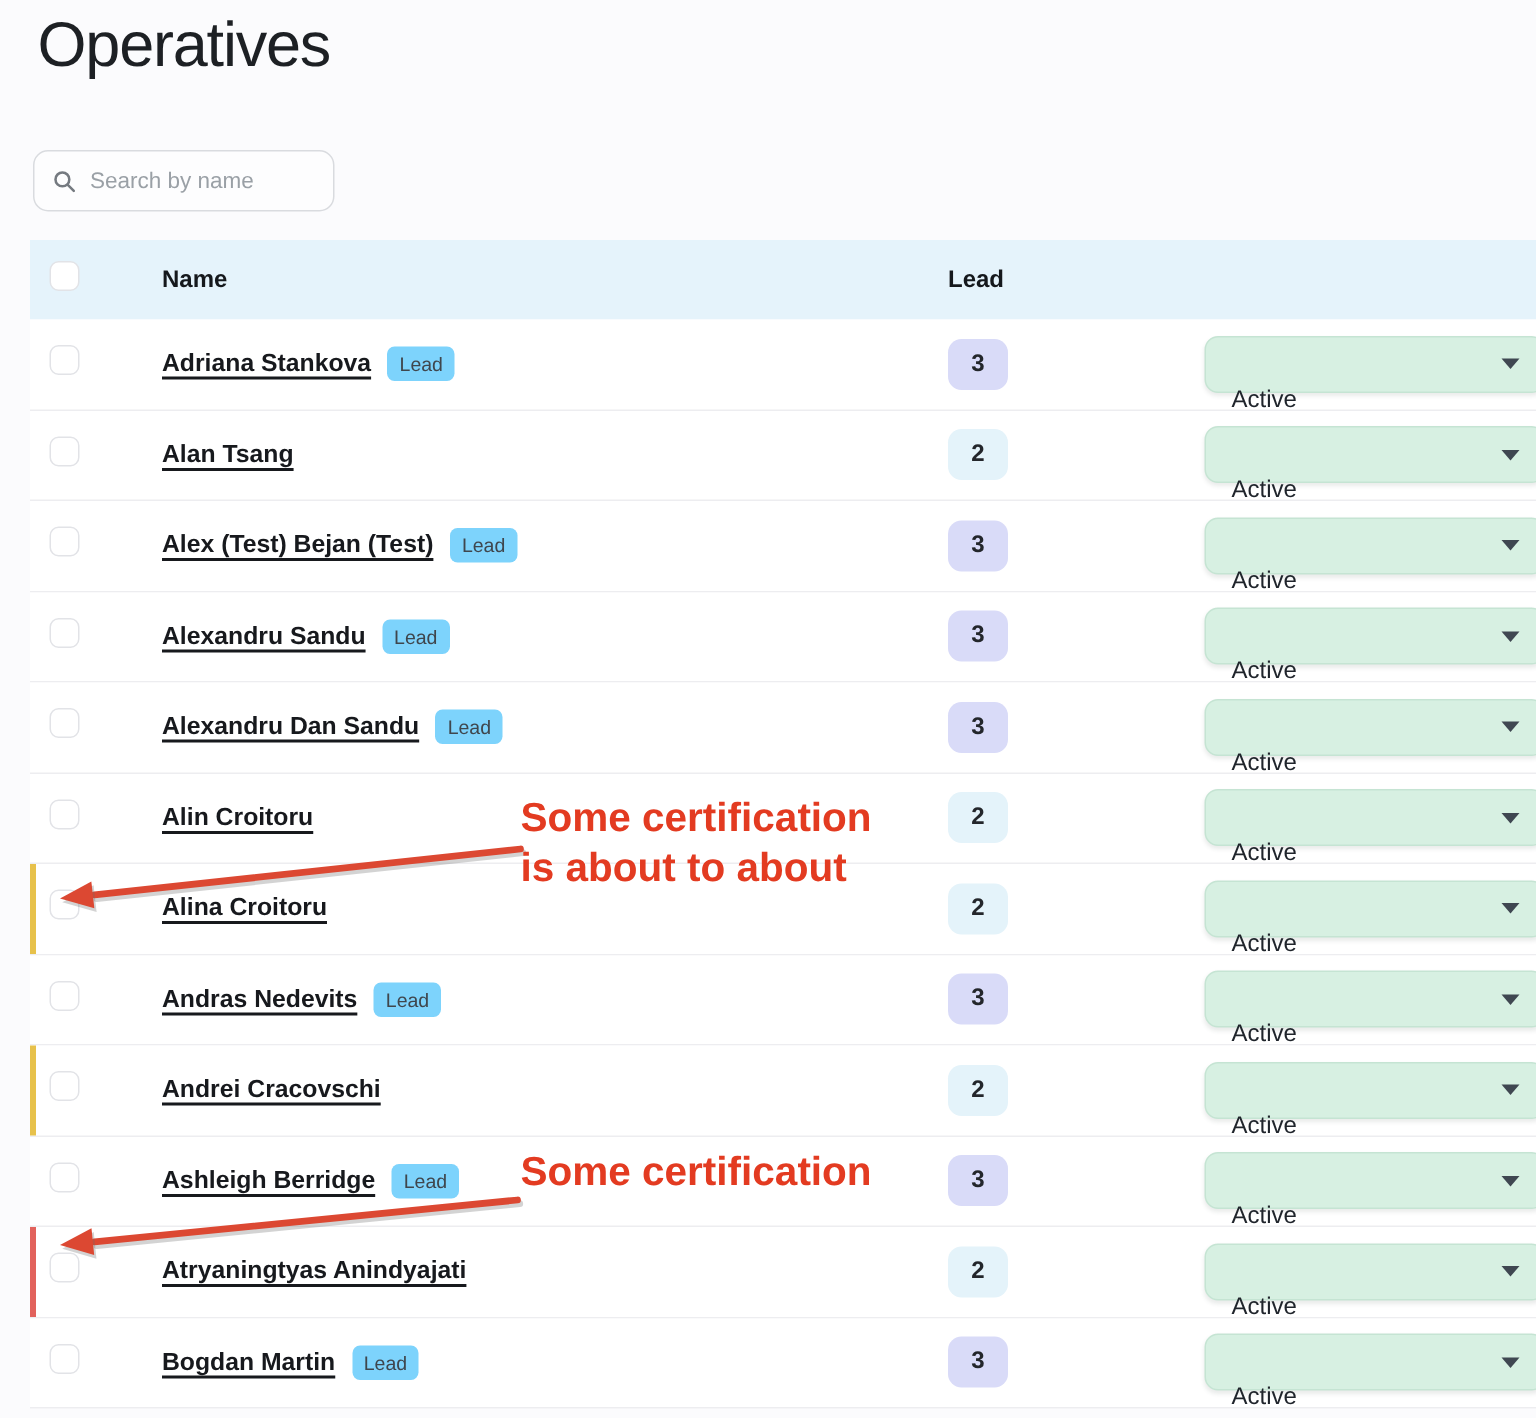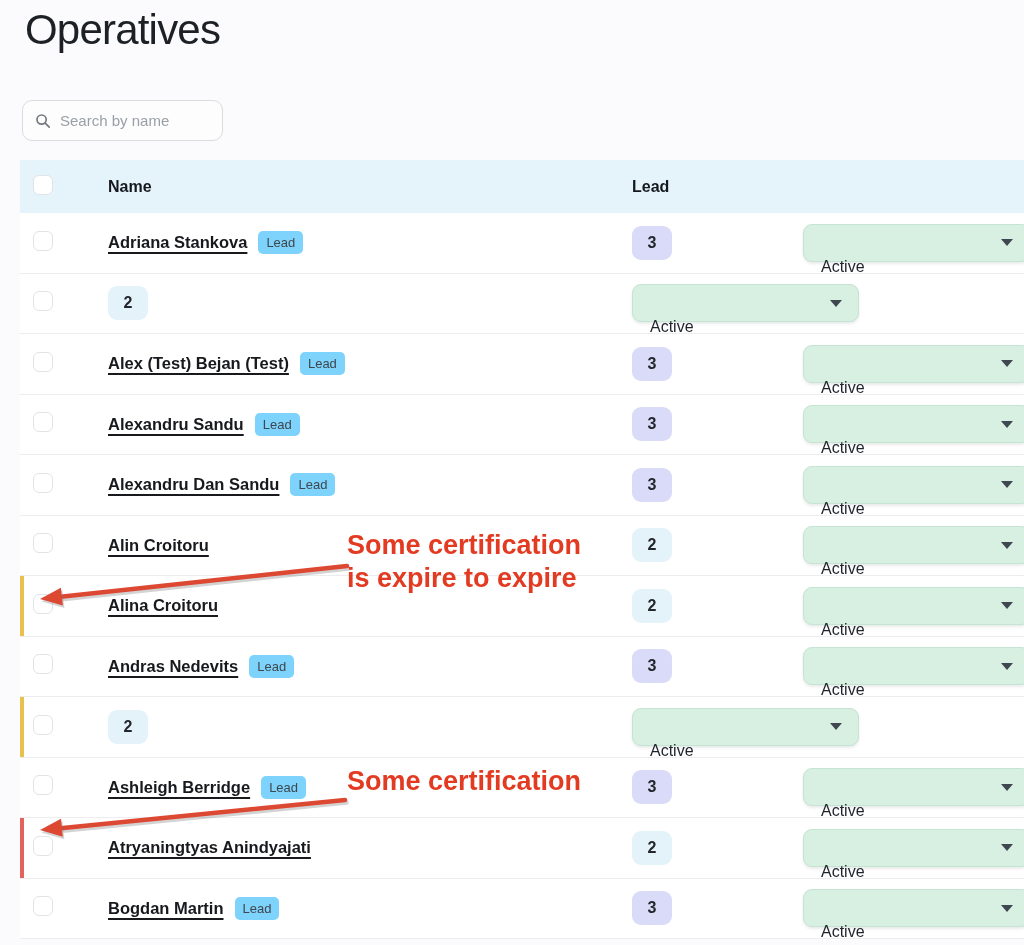--- a/index.html
+++ b/index.html
@@ -129,20 +129,24 @@
       <div class="status-select">
         <span class="status-label">Active</span>
         <span class="caret"></span>
       </div>
     </div>
   </div>
       <div class="row cert-none">
     <div class="cb-cell">
       <span class="checkbox"></span>
     </div>
+    <div class="pad-cell name-cell">
+      <a class="name-link">Alan Tsang</a>
+
+    </div>
     <div class="pad-cell">
       <span class="level-badge level-2">2</span>
     </div>
     <div class="pad-cell">
       <div class="status-select">
         <span class="status-label">Active</span>
         <span class="caret"></span>
       </div>
     </div>
   </div>
@@ -250,20 +254,24 @@
     <div class="pad-cell">
       <div class="status-select">
         <span class="status-label">Active</span>
         <span class="caret"></span>
       </div>
     </div>
   </div>
       <div class="row cert-warning">
     <div class="cb-cell">
       <span class="checkbox"></span>
+    </div>
+    <div class="pad-cell name-cell">
+      <a class="name-link">Andrei Cracovschi</a>
+
     </div>
     <div class="pad-cell">
       <span class="level-badge level-2">2</span>
     </div>
     <div class="pad-cell">
       <div class="status-select">
         <span class="status-label">Active</span>
         <span class="caret"></span>
       </div>
     </div>
@@ -320,21 +328,21 @@
         <span class="status-label">Active</span>
         <span class="caret"></span>
       </div>
     </div>
   </div>
     </div>
 </div>
 
 <div class="annotation ann-1">
   <div>Some certification</div>
-  <div>is expire to expire</div>
+  <div>is about to about</div>
 </div>
 <div class="annotation ann-2">
   <div>Some certification</div>
 </div>
 
 <svg class="arrow-layer" width="1024" height="945" viewBox="0 0 1024 945">
 
   <line x1="347" y1="566" x2="63" y2="596.6" stroke="rgba(110,110,110,0.30)" stroke-width="4.5" stroke-linecap="round" transform="translate(1.5,2.5)"></line>
   <line x1="347" y1="566" x2="63" y2="596.6" stroke="#dc4832" stroke-width="4.5" stroke-linecap="round"></line>
   <polygon points="40,599 60.9,587.7 62.9,605.5" fill="rgba(110,110,110,0.30)" transform="translate(1.5,2.5)"></polygon>

